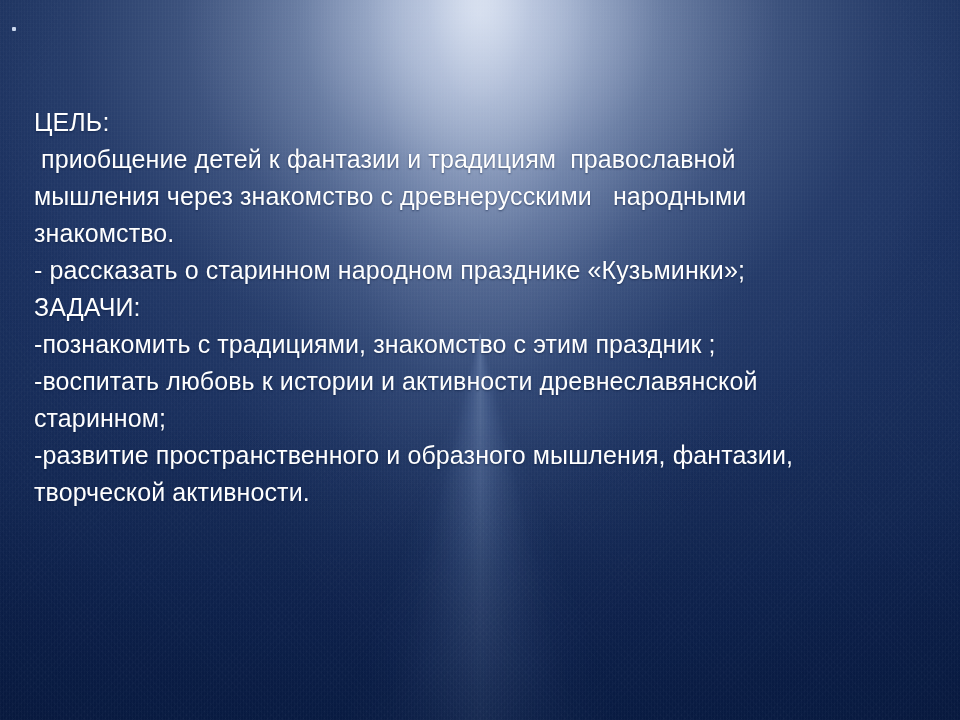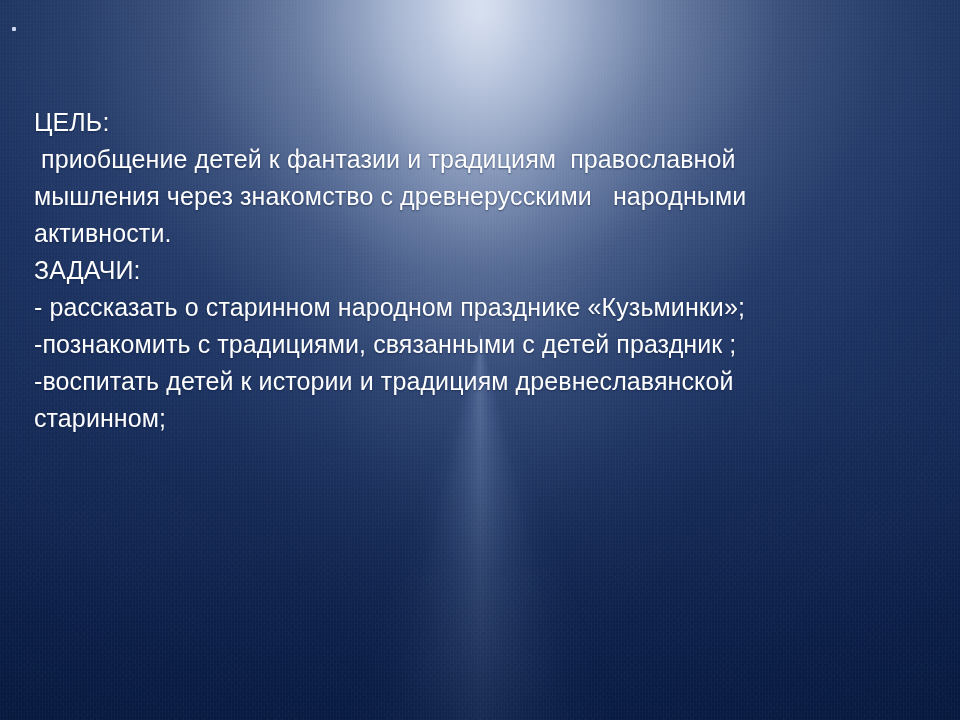--- a/index.html
+++ b/index.html
@@ -183,21 +183,23 @@
   <div class="bg-vignette-bottom"></div>
   <div class="bg-texture"></div>
   <div class="bg-texture-diag"></div>
 
   <div class="corner-dot"></div>
 
   <div class="text-body">
     <div class="text-line">ЦЕЛЬ:</div>
     <div class="text-line"> приобщение детей к фантазии и традициям  православной</div>
     <div class="text-line">мышления через знакомство с древнерусскими   народными</div>
-    <div class="text-line">активности.</div>
+    <div class="text-line">знакомство.</div>
+    <div class="text-line">- рассказать о старинном народном празднике «Кузьминки»;</div>
     <div class="text-line">ЗАДАЧИ:</div>
-    <div class="text-line">- рассказать о старинном народном празднике «Кузьминки»;</div>
-    <div class="text-line">-познакомить с традициями, связанными с детей праздник ;</div>
-    <div class="text-line">-воспитать детей к истории и традициям древнеславянской</div>
+    <div class="text-line">-познакомить с традициями, знакомство с этим праздник ;</div>
+    <div class="text-line">-воспитать любовь к истории и активности древнеславянской</div>
     <div class="text-line">старинном;</div>
+    <div class="text-line">-развитие пространственного и образного мышления, фантазии,</div>
+    <div class="text-line">творческой активности.</div>
   </div>
 
 </div>
 
 </body></html>

